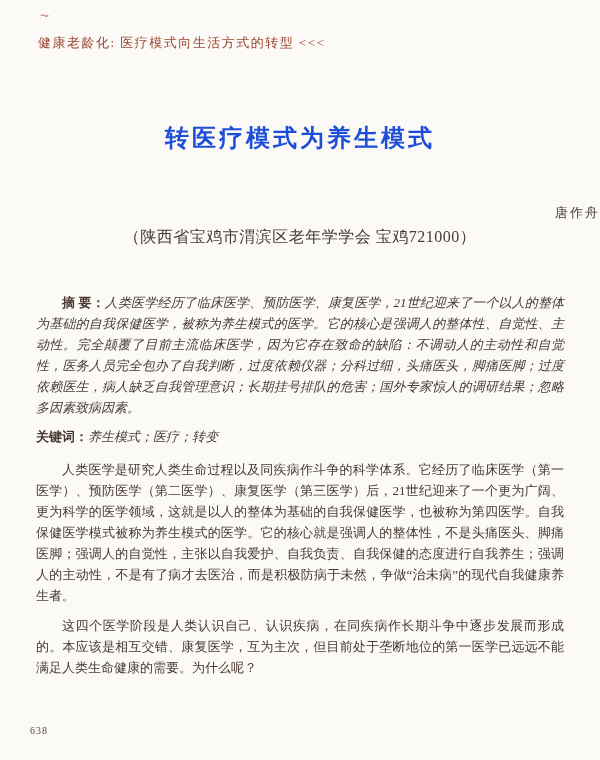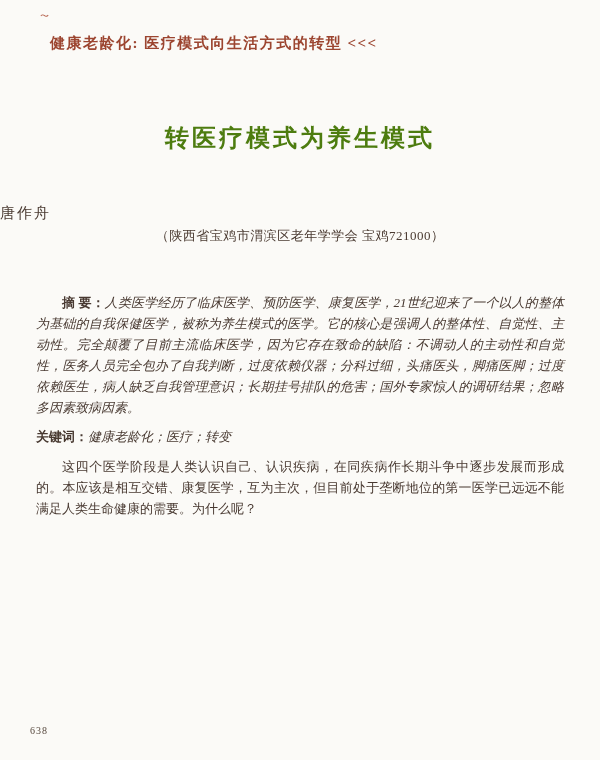--- a/index.html
+++ b/index.html
@@ -25,58 +25,58 @@
     position: absolute;
     top: 10px;
     left: 40px;
     font-size: 9px;
     color: #a8442c;
     opacity: 0.85;
   }
   .running-header {
     position: absolute;
     top: 34px;
-    left: 50px;
-    font-size: 15px;
+    left: 38px;
+    font-size: 13px;
     letter-spacing: 1.5px;
     color: #9c4530;
-    font-weight: bold;
+    font-weight: normal;
     white-space: nowrap;
   }
   
   .title {
     position: absolute;
     top: 120px;
     left: 0;
     width: 100%;
     margin: 0;
     text-align: center;
     font-size: 24px;
     font-weight: bold;
     letter-spacing: 3px;
     line-height: 37px;
-    color: #4d7c0f;
+    color: #1d4ed8;
   }
   .author {
     position: absolute;
     top: 204px;
     left: 0;
     width: 100%;
-    text-align: left;
-    font-size: 15px;
+    text-align: right;
+    font-size: 13px;
     letter-spacing: 2px;
     color: #4a3a31;
   }
   .affiliation {
     position: absolute;
     top: 227px;
     left: 0;
     width: 100%;
     text-align: center;
-    font-size: 13px;
+    font-size: 16px;
     letter-spacing: 0.5px;
     color: #4a3a31;
   }
   
   .content {
     position: absolute;
     top: 292px;
     left: 36px;
     width: 528px;
     font-size: 13px;
@@ -133,23 +133,24 @@
   <div class="affiliation">（陕西省宝鸡市渭滨区老年学学会  宝鸡721000）</div>
 
   <div class="content">
 
     <p class="abstract">
       <span class="abstract-label">摘  要：</span><span>人类医学经历了临床医学、预防医学、康复医学，21世纪迎来了一个以人的整体为基础的自我保健医学，被称为养生模式的医学。它的核心是强调人的整体性、自觉性、主动性。完全颠覆了目前主流临床医学，因为它存在致命的缺陷：不调动人的主动性和自觉性，医务人员完全包办了自我判断，过度依赖仪器；分科过细，头痛医头，脚痛医脚；过度依赖医生，病人缺乏自我管理意识；长期挂号排队的危害；国外专家惊人的调研结果；忽略多因素致病因素。</span>
     </p>
 
 
     <p class="keywords">
-      <span class="keywords-label">关键词：</span><span>健康老龄化；医疗；转变</span>
+      <span class="keywords-label">关键词：</span><span>养生模式；医疗；转变</span>
     </p>
 
+    <p class="body-par first">人类医学是研究人类生命过程以及同疾病作斗争的科学体系。它经历了临床医学（第一医学）、预防医学（第二医学）、康复医学（第三医学）后，21世纪迎来了一个更为广阔、更为科学的医学领域，这就是以人的整体为基础的自我保健医学，也被称为第四医学。自我保健医学模式被称为养生模式的医学。它的核心就是强调人的整体性，不是头痛医头、脚痛医脚；强调人的自觉性，主张以自我爱护、自我负责、自我保健的态度进行自我养生；强调人的主动性，不是有了病才去医治，而是积极防病于未然，争做“治未病”的现代自我健康养生者。</p>
 
     <p class="body-par">这四个医学阶段是人类认识自己、认识疾病，在同疾病作长期斗争中逐步发展而形成的。本应该是相互交错、康复医学，互为主次，但目前处于垄断地位的第一医学已远远不能满足人类生命健康的需要。为什么呢？</p>
 
   </div>
 
   <div class="page-number">638</div>
 
 </div>
 
 </body></html>

